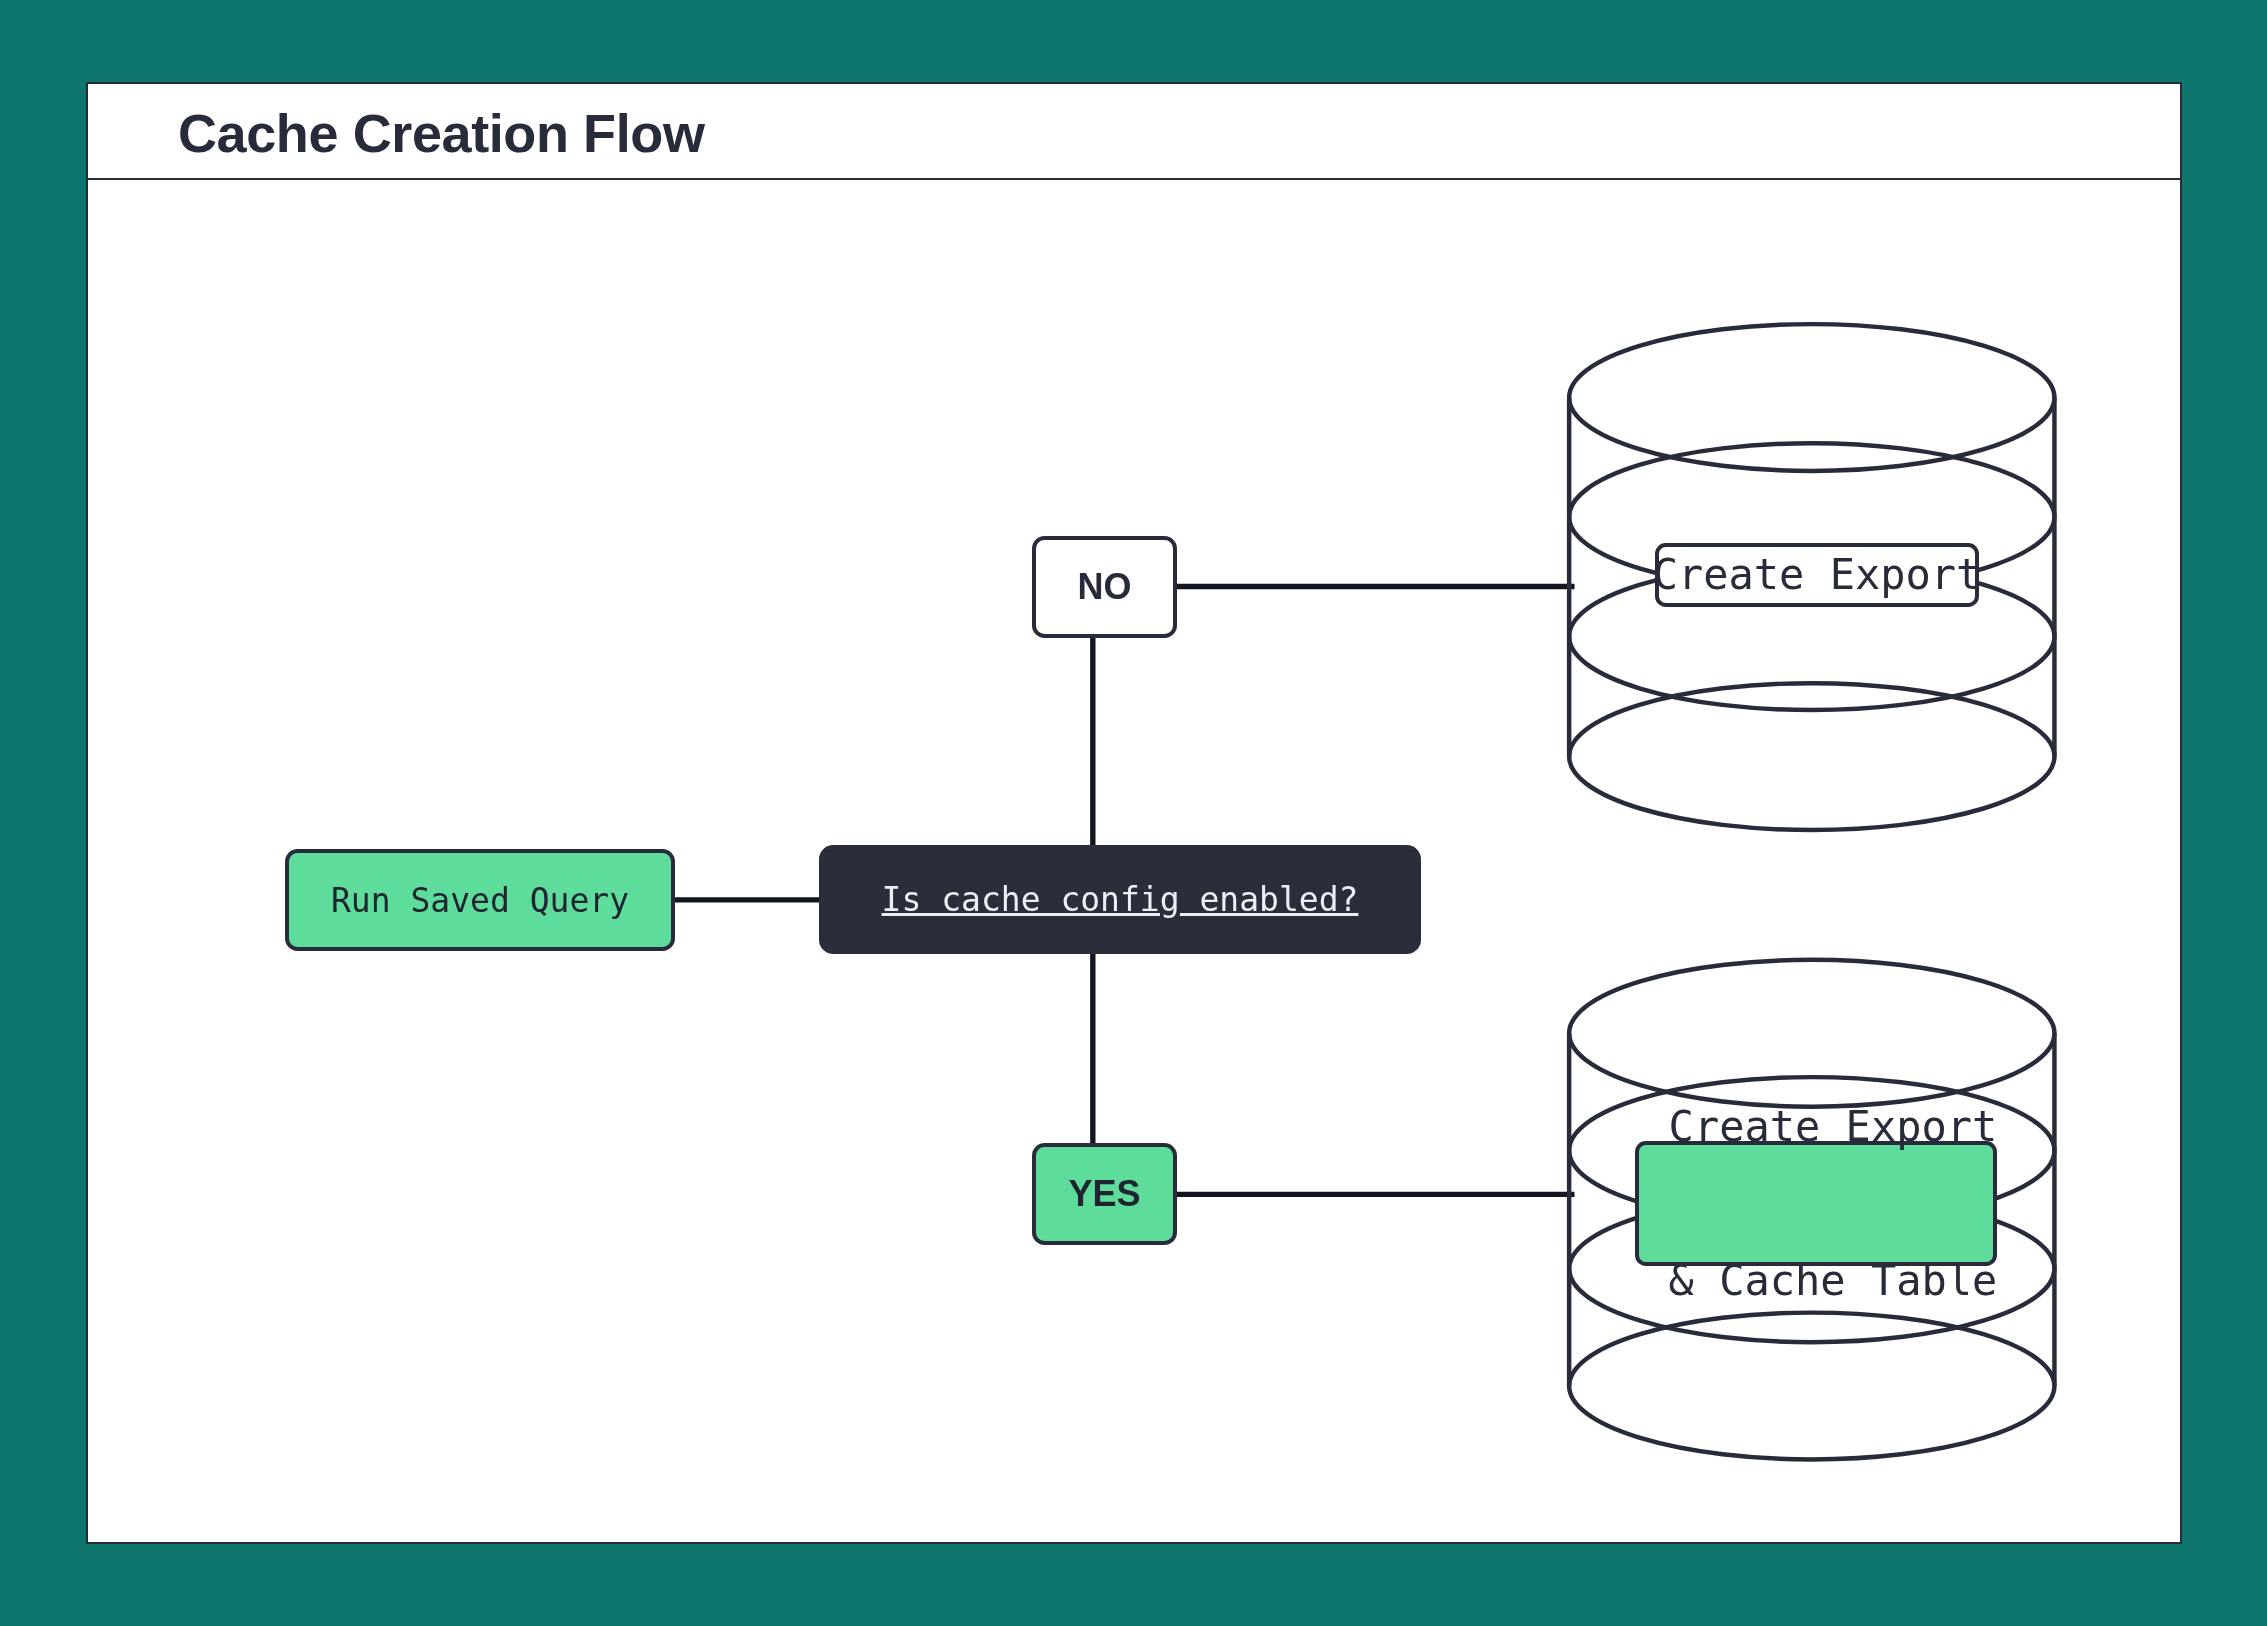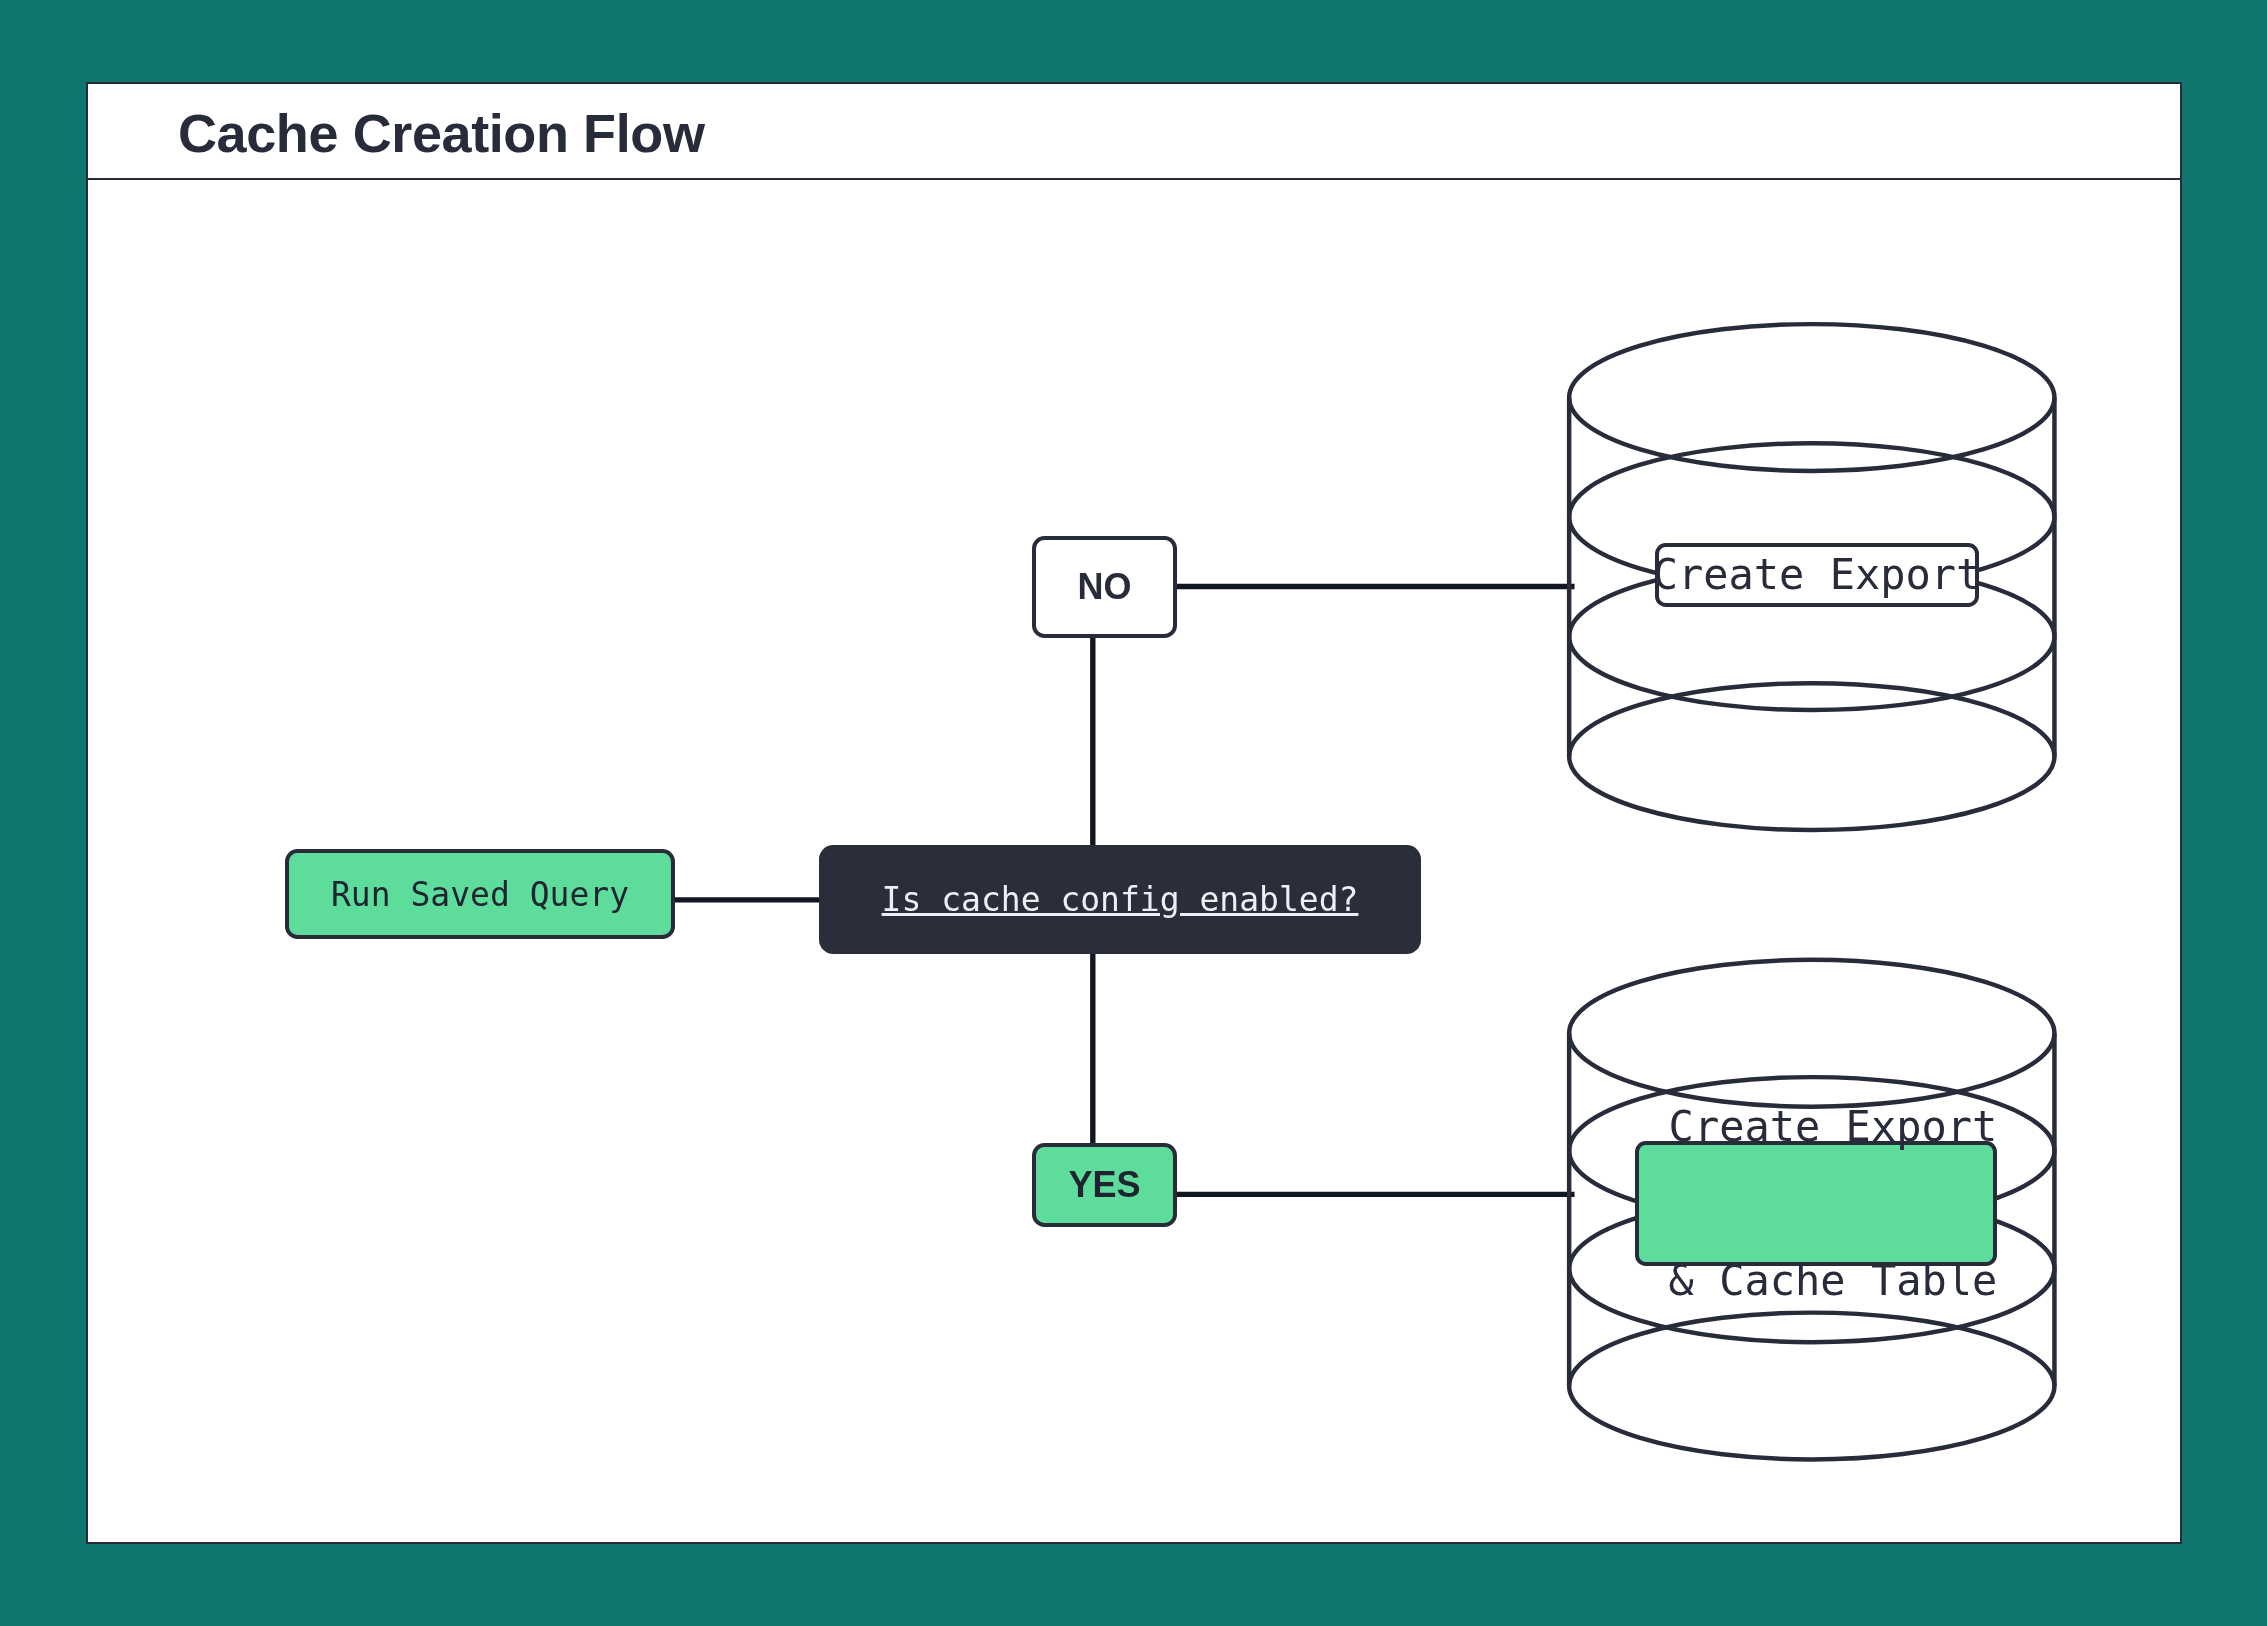--- a/index.html
+++ b/index.html
@@ -77,32 +77,32 @@
   .node-sans {
     font-family: "Liberation Sans", sans-serif;
     font-size: 36px;
     font-weight: 600;
   }
   .fill-green { background: #5DDC9C; color: #1f2430; }
   .fill-dark  { background: #2A2D3A; color: #eceff4; border-color: #2A2D3A; }
   .fill-white { background: #ffffff; color: #282c3a; }
 
   #node-run-saved-query {
-    left: 285px; top: 849px; width: 390px; height: 90px;
+    left: 285px; top: 849px; width: 390px; height: 102px;
   }
   #node-decision {
     left: 819px; top: 845px; width: 602px; height: 109px;
     border-radius: 14.3px;
     text-decoration: underline;
   }
   #node-no {
     left: 1032px; top: 536px; width: 145px; height: 102px; text-align: center;
   }
   #node-yes {
-    left: 1032px; top: 1143px; width: 145px; height: 84px;
+    left: 1032px; top: 1143px; width: 145px; height: 102px;
   }
   
   .cyl-label {
     position: absolute;
     box-sizing: border-box;
     border: 4.5px solid #282c3a;
     border-radius: 10.7px;
     font-family: "DejaVu Sans Mono", monospace;
     font-size: 42px;
     line-height: 1.22;

